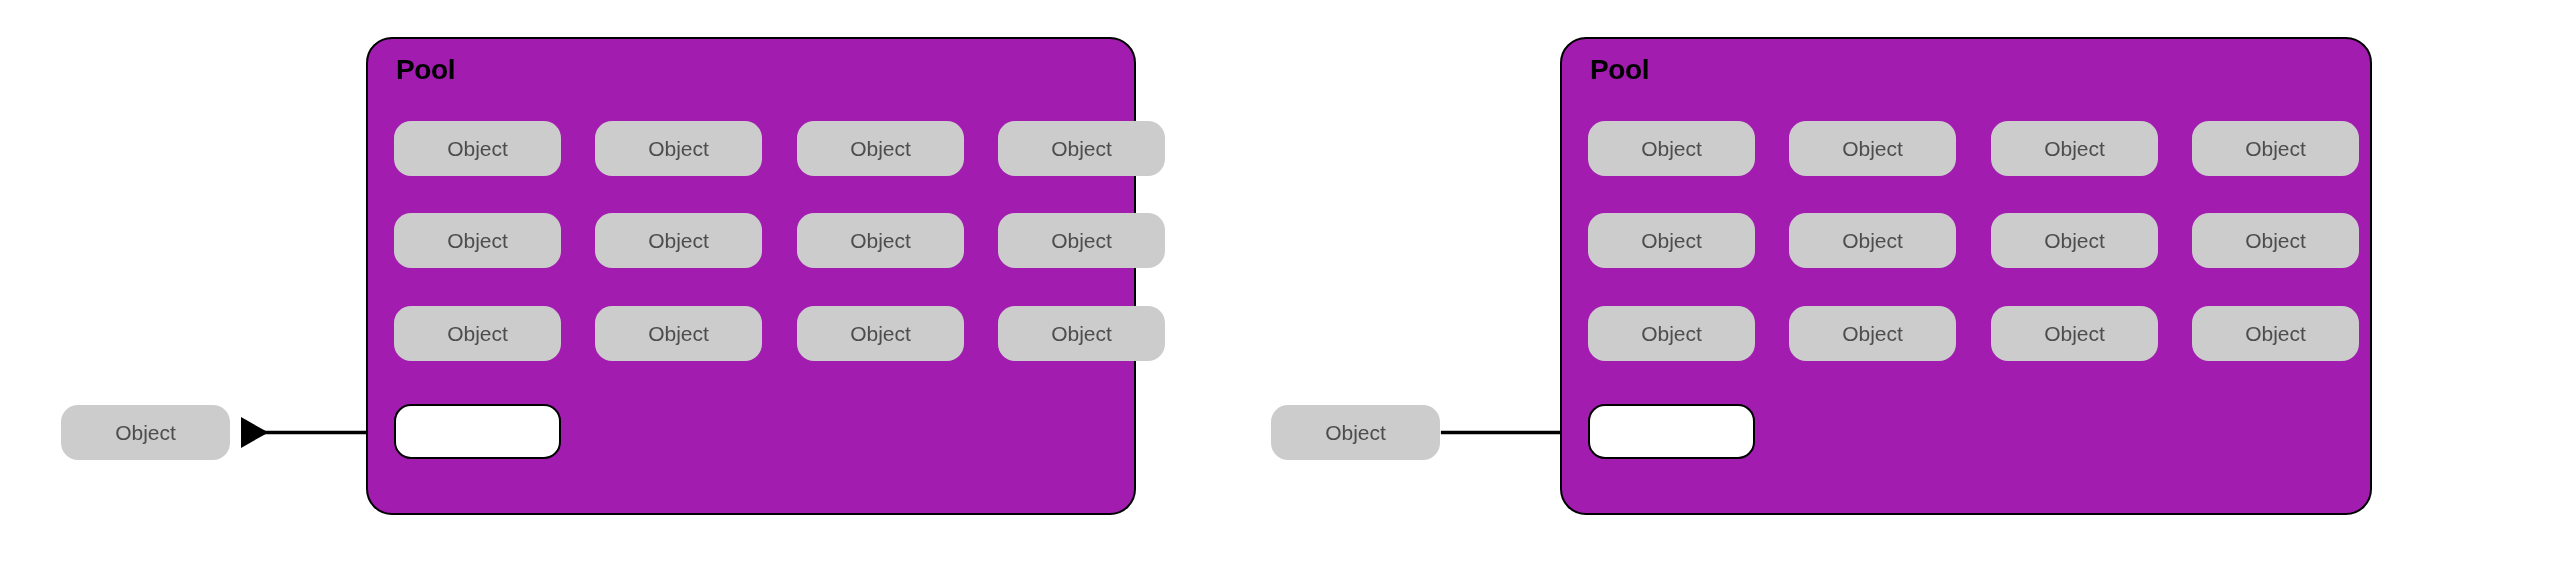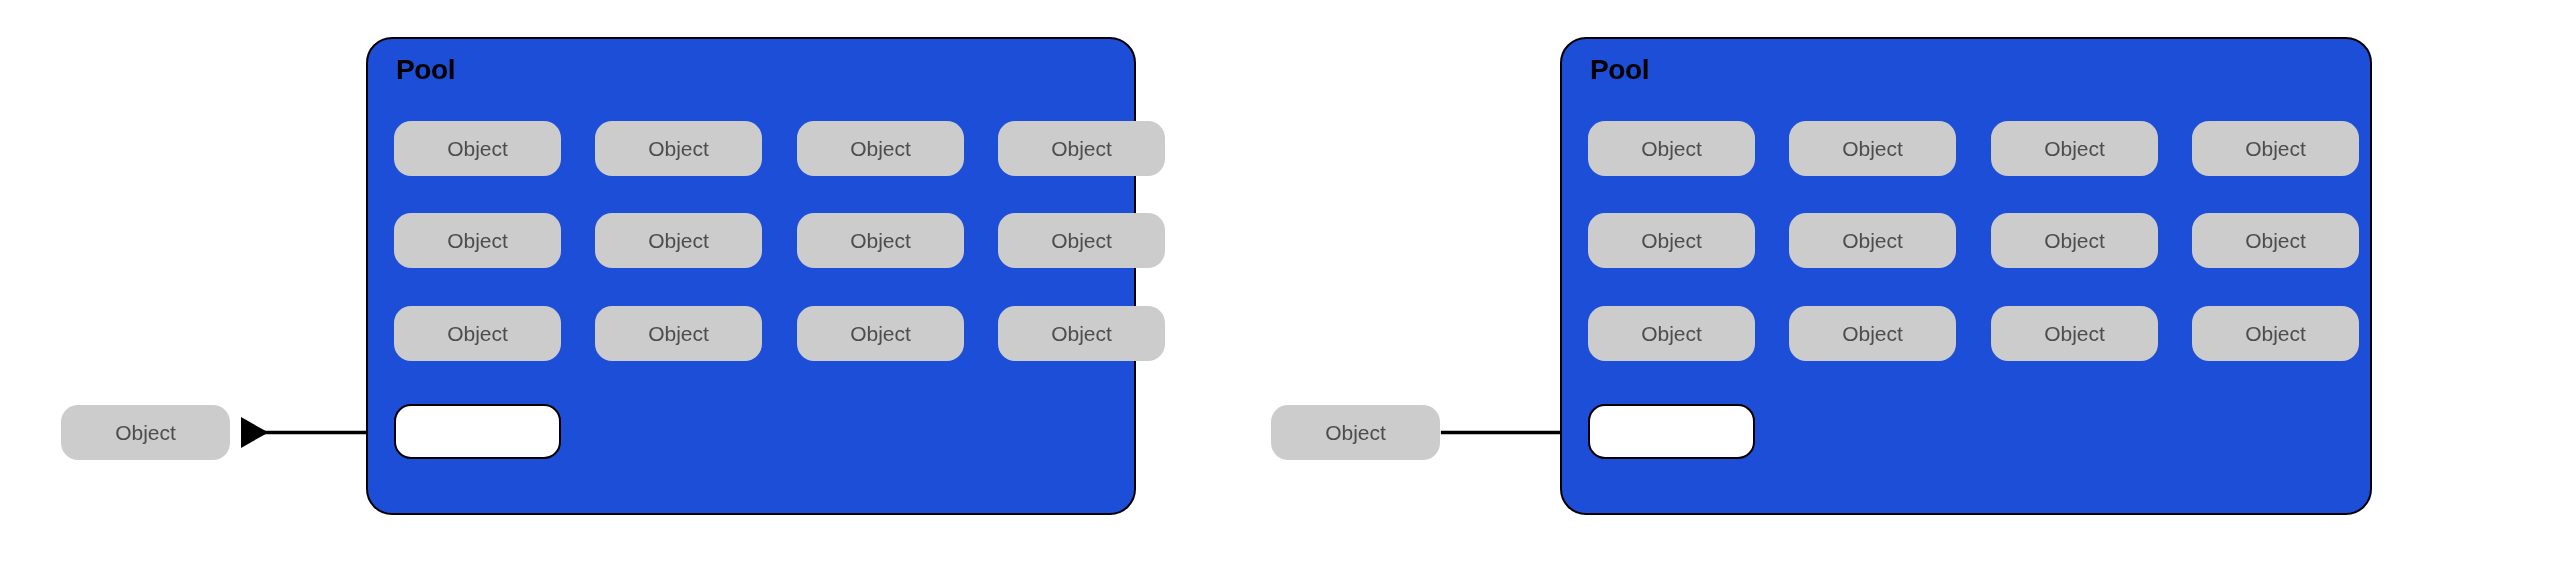--- a/index.html
+++ b/index.html
@@ -21,21 +21,21 @@
     width: 2576px;
     height: 589px;
   }
 
   
   .pool {
     position: absolute;
     box-sizing: border-box;
     border: 2.3px solid #000000;
     border-radius: 26px;
-    background: #1d4ed8;
+    background: #a21caf;
   }
 
   .pool-title {
     position: absolute;
     left: 28px;
     top: 15.4px;
     font-size: 28px;
     font-weight: bold;
     color: #000000;
     letter-spacing: -0.4px;

